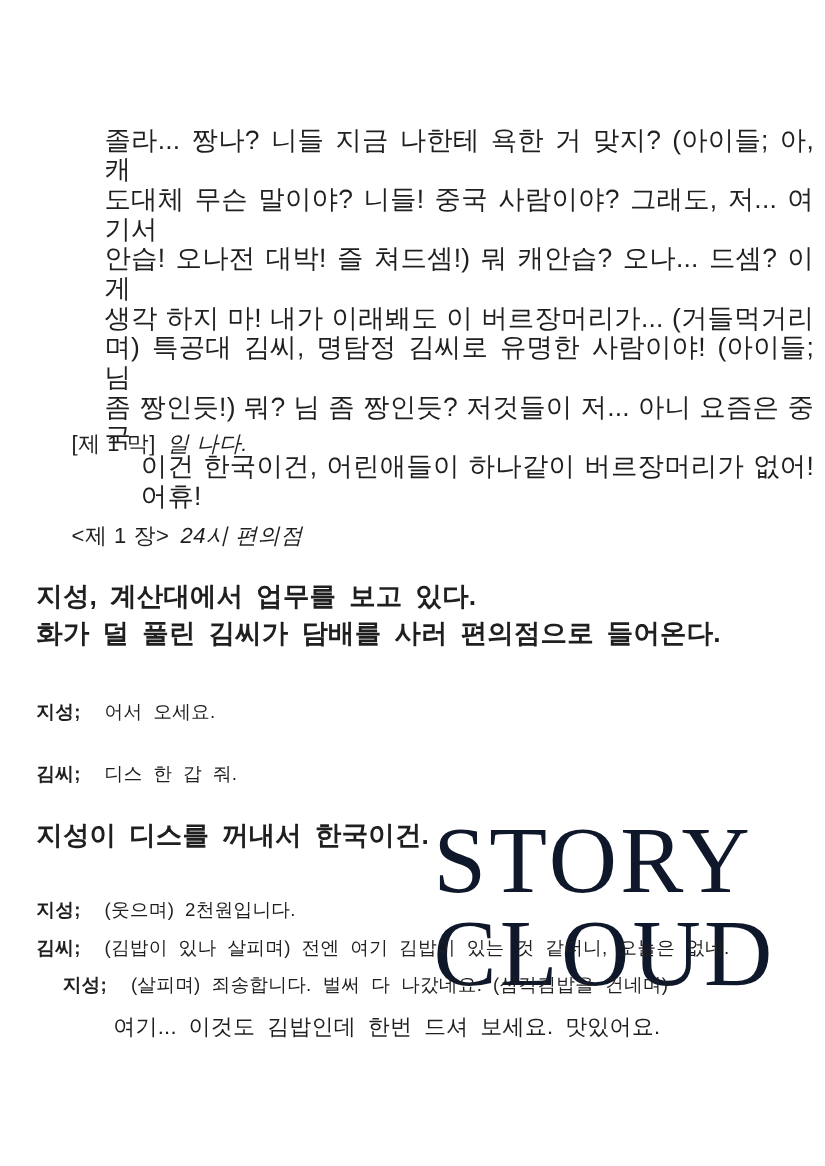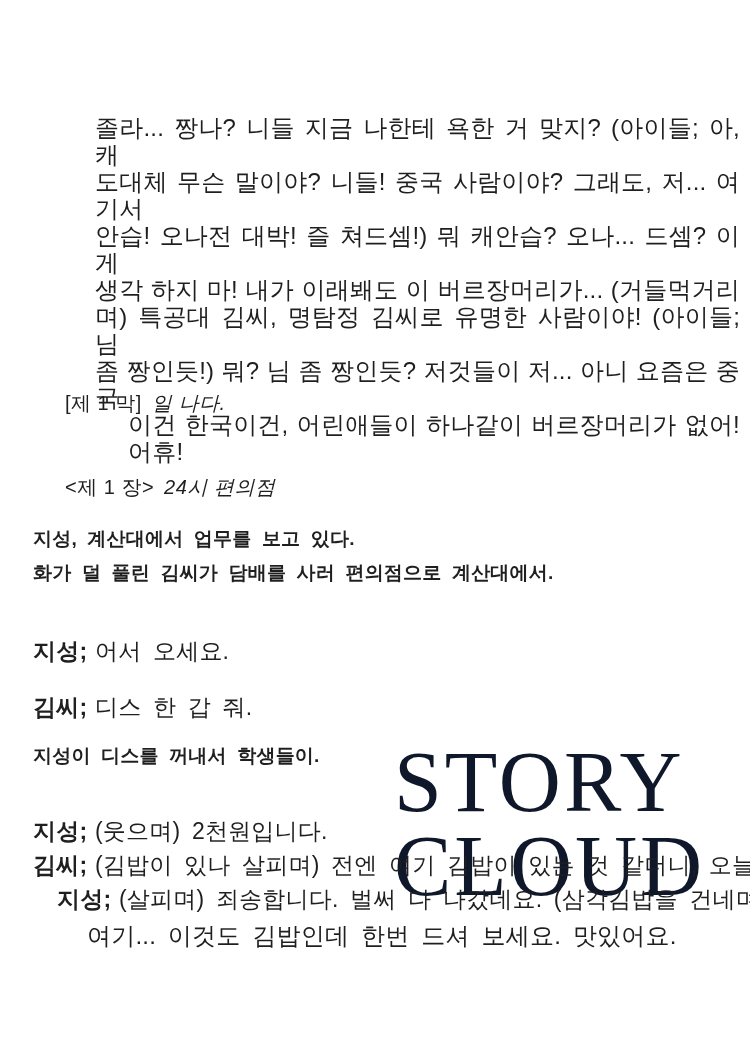--- a/index.html
+++ b/index.html
@@ -23,34 +23,34 @@
   .para .jline { text-align: justify; text-align-last: justify; }
   .para .jline.last { text-align-last: left; margin-left: 33px; }
 
   
   .heading { font-size: 20px; letter-spacing: 0.5px; margin-left: 32px; }
   .act-heading   { top: 390px; left: 33px; }
   .scene-heading { top: 474px; left: 33px; }
   .heading .title { font-style: italic; margin-left: 10px; }
 
   
-  .direction { font-size: 19px; font-weight: 700; word-spacing: 5px; letter-spacing: 0.2px; }
+  .direction { font-size: 24px; font-weight: 700; word-spacing: 5px; letter-spacing: 0.2px; }
   .dir1a { top: 526px; left: 33px; }
   .dir1b { top: 560px; left: 33px; }
   .dir2  { top: 743px; left: 33px; }
 
   
-  .dlg-row { left: 33px; font-size: 23px; word-spacing: 5px; letter-spacing: 0.2px; white-space: nowrap; }
+  .dlg-row { left: 33px; font-size: 17px; word-spacing: 5px; letter-spacing: 0.2px; white-space: nowrap; }
   .dlg-row .speaker { font-weight: 700; display: inline-block; width: 62px; }
   .row-a1 { top: 636px; }
   .row-a2 { top: 692px; }
   .row-b1 { top: 816px; }
   .row-b2 { top: 850px; }
   .row-b3 { top: 884px; margin-left: 24px; }
-  .row-b3-cont { top: 920px; left: 87px; font-size: 24px; word-spacing: 5px; letter-spacing: 0.2px; white-space: nowrap; }
+  .row-b3-cont { top: 920px; left: 103px; font-size: 20px; word-spacing: 5px; letter-spacing: 0.2px; white-space: nowrap; }
 
   
   .watermark {
     top: 740px; left: 394px;
     z-index: 0;
     font-family: "Liberation Serif", serif;
     font-size: 86px; line-height: 84px;
     letter-spacing: 3px;
     color: #0f172a;
     user-select: none;
@@ -78,30 +78,30 @@
 
   <div class="abs content heading act-heading">
     <span class="label">[제 1 막]</span><span class="title">일 나다.</span>
   </div>
 
   <div class="abs content heading scene-heading">
     <span class="label">&lt;제 1 장&gt;</span><span class="title">24시 편의점</span>
   </div>
 
   <div class="abs content direction dir1a">지성, 계산대에서 업무를 보고 있다.</div>
-  <div class="abs content direction dir1b">화가 덜 풀린 김씨가 담배를 사러 편의점으로 계산대에서.</div>
+  <div class="abs content direction dir1b">화가 덜 풀린 김씨가 담배를 사러 편의점으로 들어온다.</div>
 
   <div class="abs content dlg-row row-a1">
     <span class="speaker">지성;</span><span class="text">어서 오세요.</span>
   </div>
   <div class="abs content dlg-row row-a2">
     <span class="speaker">김씨;</span><span class="text">디스 한 갑 줘.</span>
   </div>
 
-  <div class="abs content direction dir2">지성이 디스를 꺼내서 학생들이.</div>
+  <div class="abs content direction dir2">지성이 디스를 꺼내서 한국이건.</div>
 
   <div class="abs content dlg-row row-b1">
     <span class="speaker">지성;</span><span class="text">(웃으며) 2천원입니다.</span>
   </div>
   <div class="abs content dlg-row row-b2">
     <span class="speaker">김씨;</span><span class="text">(김밥이 있나 살피며) 전엔 여기 김밥이 있는 것 같더니, 오늘은 없네.</span>
   </div>
   <div class="abs content dlg-row row-b3">
     <span class="speaker">지성;</span><span class="text">(살피며) 죄송합니다. 벌써 다 나갔네요. (삼각김밥을 건네며)</span>
   </div>

